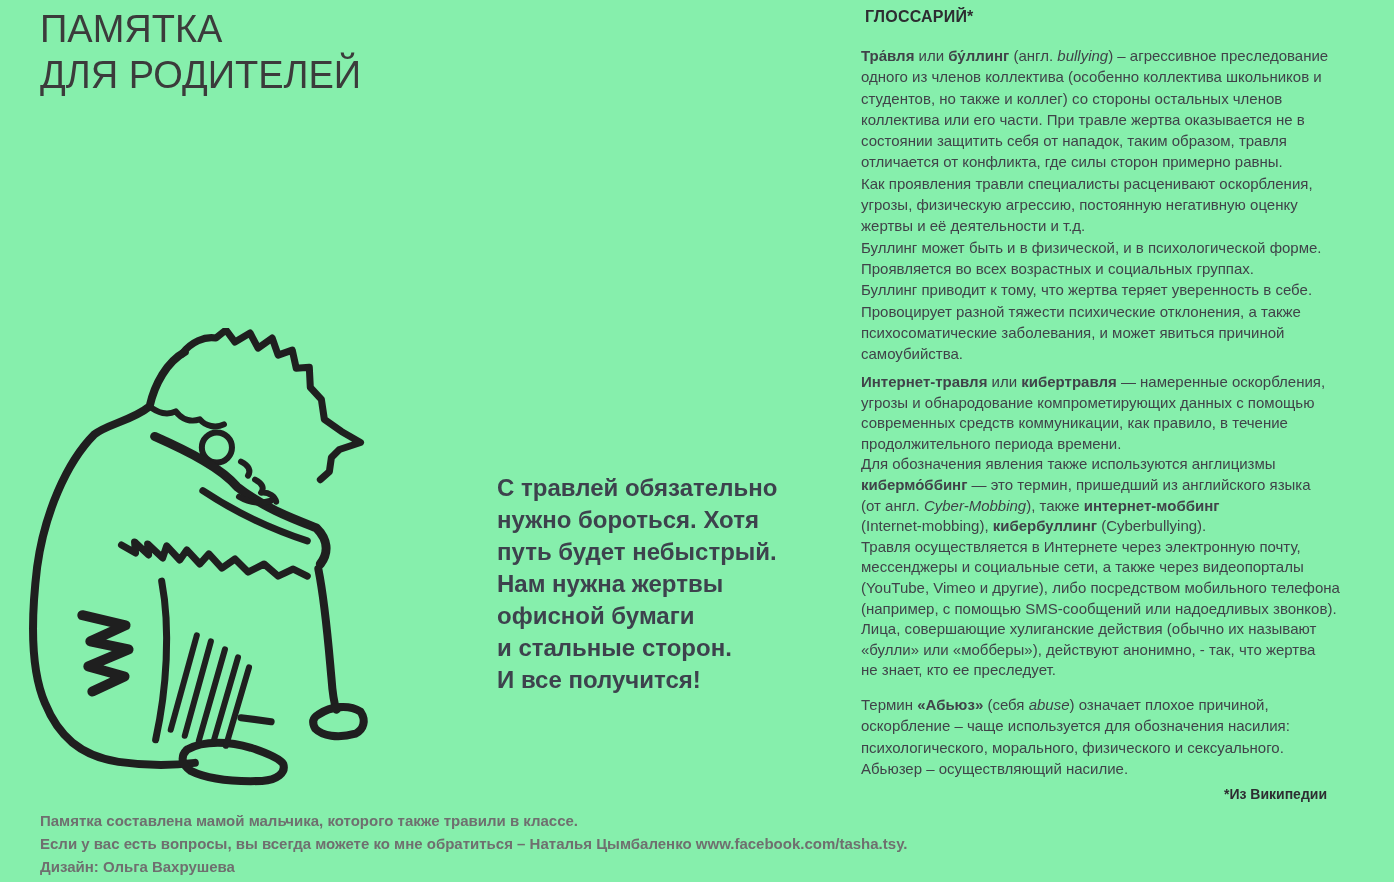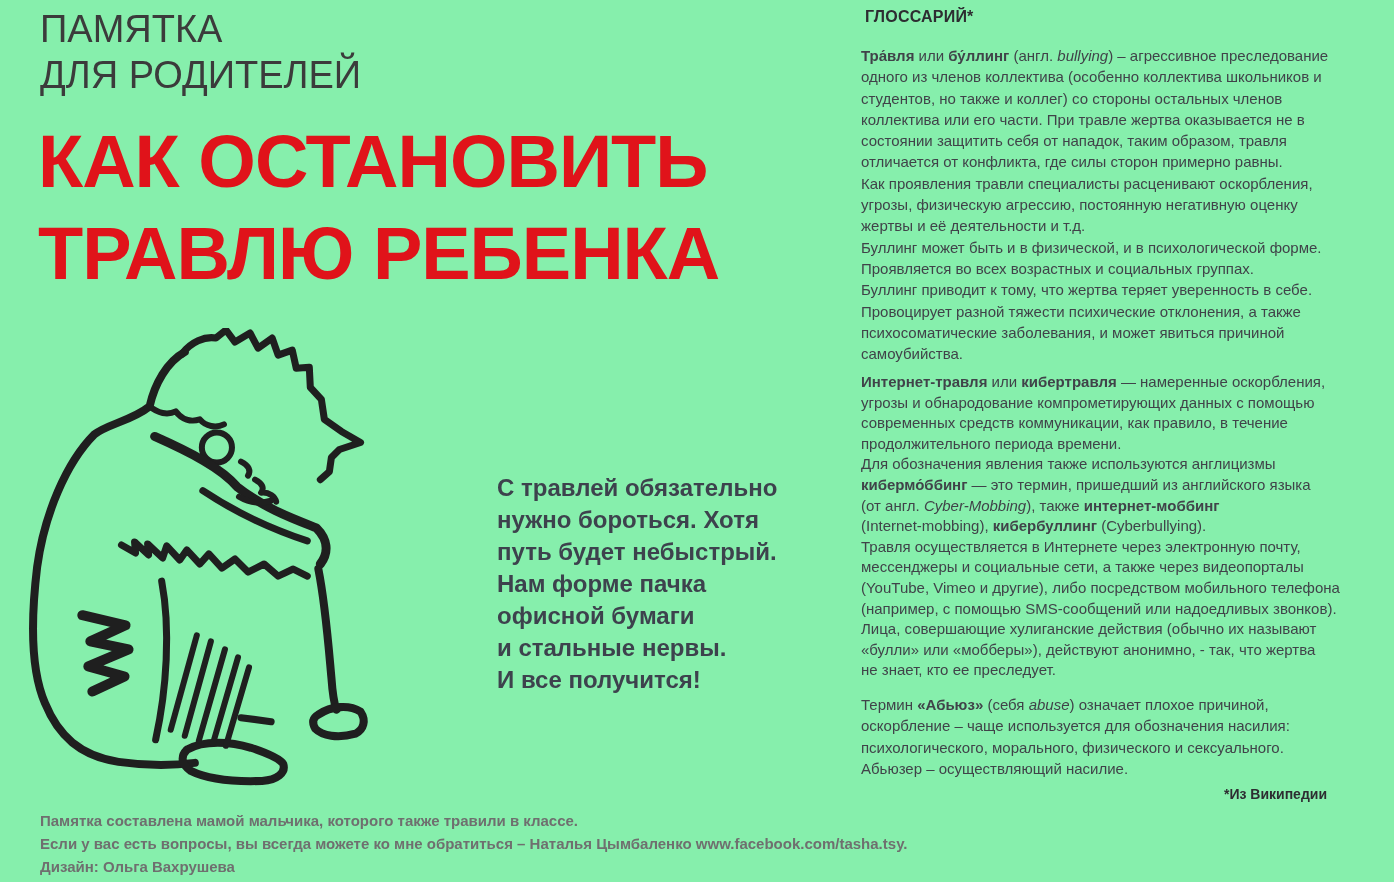--- a/index.html
+++ b/index.html
@@ -54,24 +54,20 @@
 </head>
 <body>
 
 <div class="page">
 
   <div class="kicker">
     <div>ПАМЯТКА</div>
     <div>ДЛЯ РОДИТЕЛЕЙ</div>
   </div>
 
-  <div class="title">
-    <div>КАК ОСТАНОВИТЬ</div>
-    <div>ТРАВЛЮ РЕБЕНКА</div>
-  </div>
 
   <svg class="illustration" viewBox="0 0 440 465" aria-hidden="true">
     <g fill="none" stroke="#1f1f1f" stroke-linecap="round" stroke-linejoin="round">
       <path stroke-width="8" d="M166 24 C148 34 136 56 131 78 C114 92 88 96 76 106 C48 134 26 186 19 238 C12 296 13 342 27 374 C40 406 62 426 100 432 C128 436 152 436 176 433"></path>
       <path stroke-width="7" d="M163 26 C172 14 186 8 197 10 L207 2 L216 14 L231 5 L239 20 L253 10 L259 27 L273 22 L277 40 L290 39 L291 59 L302 71 L305 91 L322 103 L341 114 L320 121 L312 129 L310 143 L301 151"></path>
       <path stroke-width="6" d="M131 78 C139 85 149 87 157 83 C163 91 172 94 181 91 C187 98 197 100 205 96"></path>
       <circle stroke-width="6" cx="198" cy="119" r="15"></circle>
       <path stroke-width="6" d="M222 133 C230 137 232 142 229 147"></path>
       <path stroke-width="6" d="M236 151 C244 155 245 160 242 164 C250 163 256 168 257 173"></path>
       <path stroke-width="9" d="M136 108 C172 124 203 140 218 158 C246 180 274 190 297 199 C308 210 310 223 301 235"></path>
@@ -85,21 +81,21 @@
       <path stroke-width="6" d="M152 400 L178 306"></path>
       <path stroke-width="6" d="M166 406 L192 312"></path>
       <path stroke-width="6" d="M180 411 L206 320"></path>
       <path stroke-width="6" d="M194 414 L219 328"></path>
       <path stroke-width="6" d="M207 416 L230 338"></path>
       <path stroke-width="6" d="M220 168 C230 174 242 175 252 172"></path>
       <path stroke-width="7" d="M222 388 L252 392"></path>
     </g>
   </svg>
 
-  <div class="callout"><span>С травлей обязательно</span><br><span>нужно бороться. Хотя</span><br><span>путь будет небыстрый.</span><br><span>Нам форме пачка</span><br><span>офисной бумаги</span><br><span>и стальные нервы.</span><br><span>И все получится!</span></div>
+  <div class="callout"><span>С травлей обязательно</span><br><span>нужно бороться. Хотя</span><br><span>путь будет небыстрый.</span><br><span>Нам нужна жертвы</span><br><span>офисной бумаги</span><br><span>и стальные сторон.</span><br><span>И все получится!</span></div>
 
   <div class="footer">
     <div>Памятка составлена мамой мальчика, которого также травили в классе.</div>
     <div>Если у вас есть вопросы, вы всегда можете ко мне обратиться – Наталья Цымбаленко  www.facebook.com/tasha.tsy.</div>
   </div>
   <div class="designer">Дизайн: Ольга Вахрушева</div>
 
   <div class="glossary">
     <div class="g-heading">ГЛОССАРИЙ*</div>
     <div class="g-entry g-entry-1"><span class="rt-b">Тра́вля</span><span> или </span><span class="rt-b">бу́ллинг</span><span> (англ. </span><span class="rt-i">bullying</span><span>) – агрессивное преследование</span><br><span>одного из членов коллектива (особенно коллектива школьников и</span><br><span>студентов, но также и коллег) со стороны остальных членов</span><br><span>коллектива или его части. При травле жертва оказывается не в</span><br><span>состоянии защитить себя от нападок, таким образом, травля</span><br><span>отличается от конфликта, где силы сторон примерно равны.</span><br><span>Как проявления травли специалисты расценивают оскорбления,</span><br><span>угрозы, физическую агрессию, постоянную негативную оценку</span><br><span>жертвы и её деятельности и т.д.</span><br><span>Буллинг может быть и в физической, и в психологической форме.</span><br><span>Проявляется во всех возрастных и социальных группах.</span><br><span>Буллинг приводит к тому, что жертва теряет уверенность в себе.</span><br><span>Провоцирует разной тяжести психические отклонения, а также</span><br><span>психосоматические заболевания, и может явиться причиной</span><br><span>самоубийства.</span></div>

